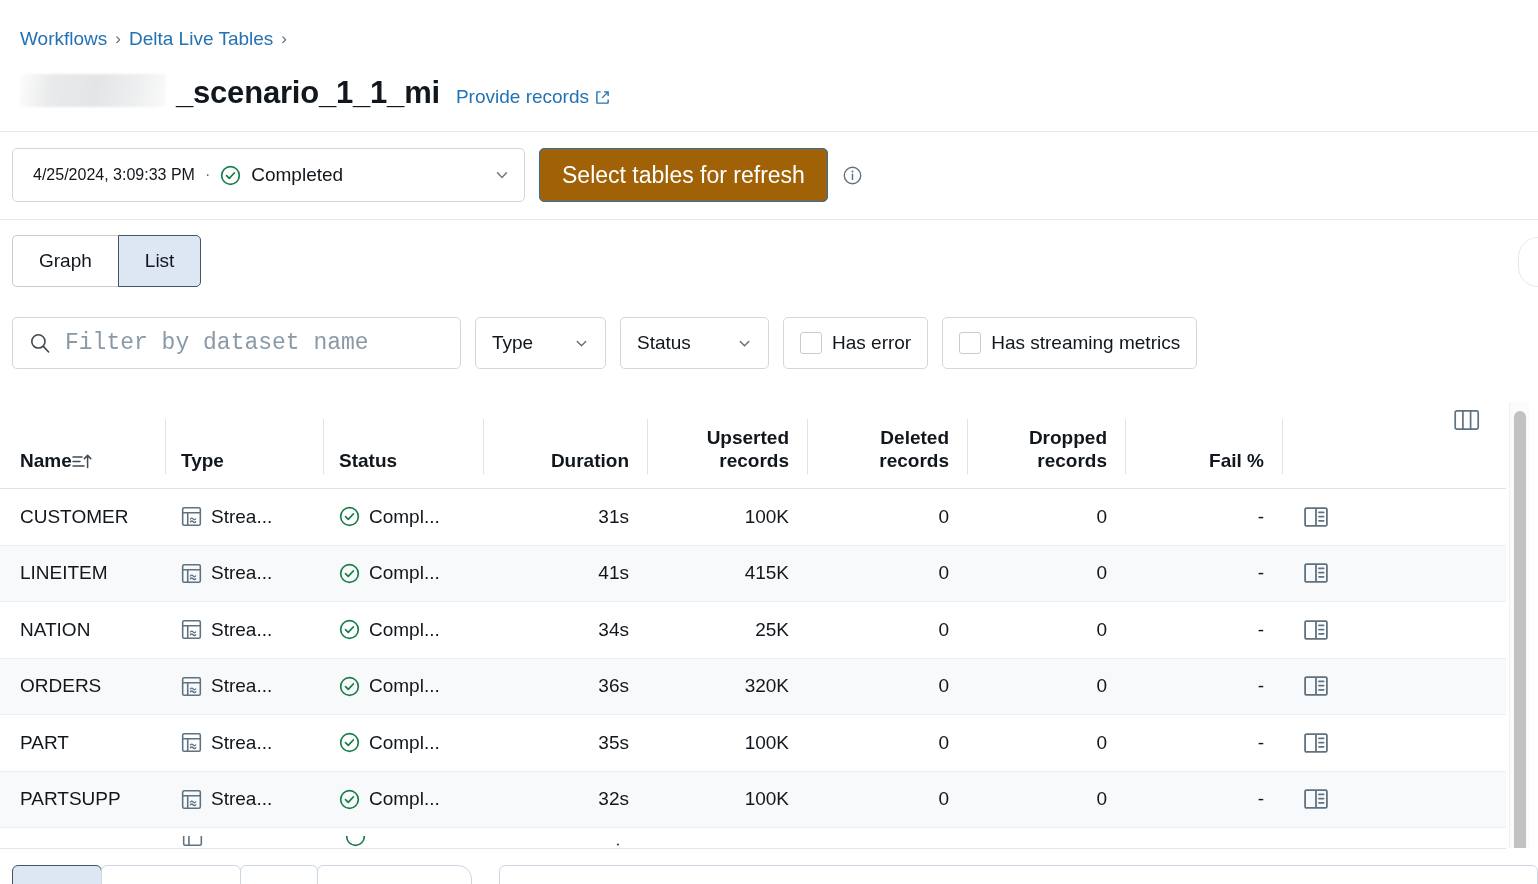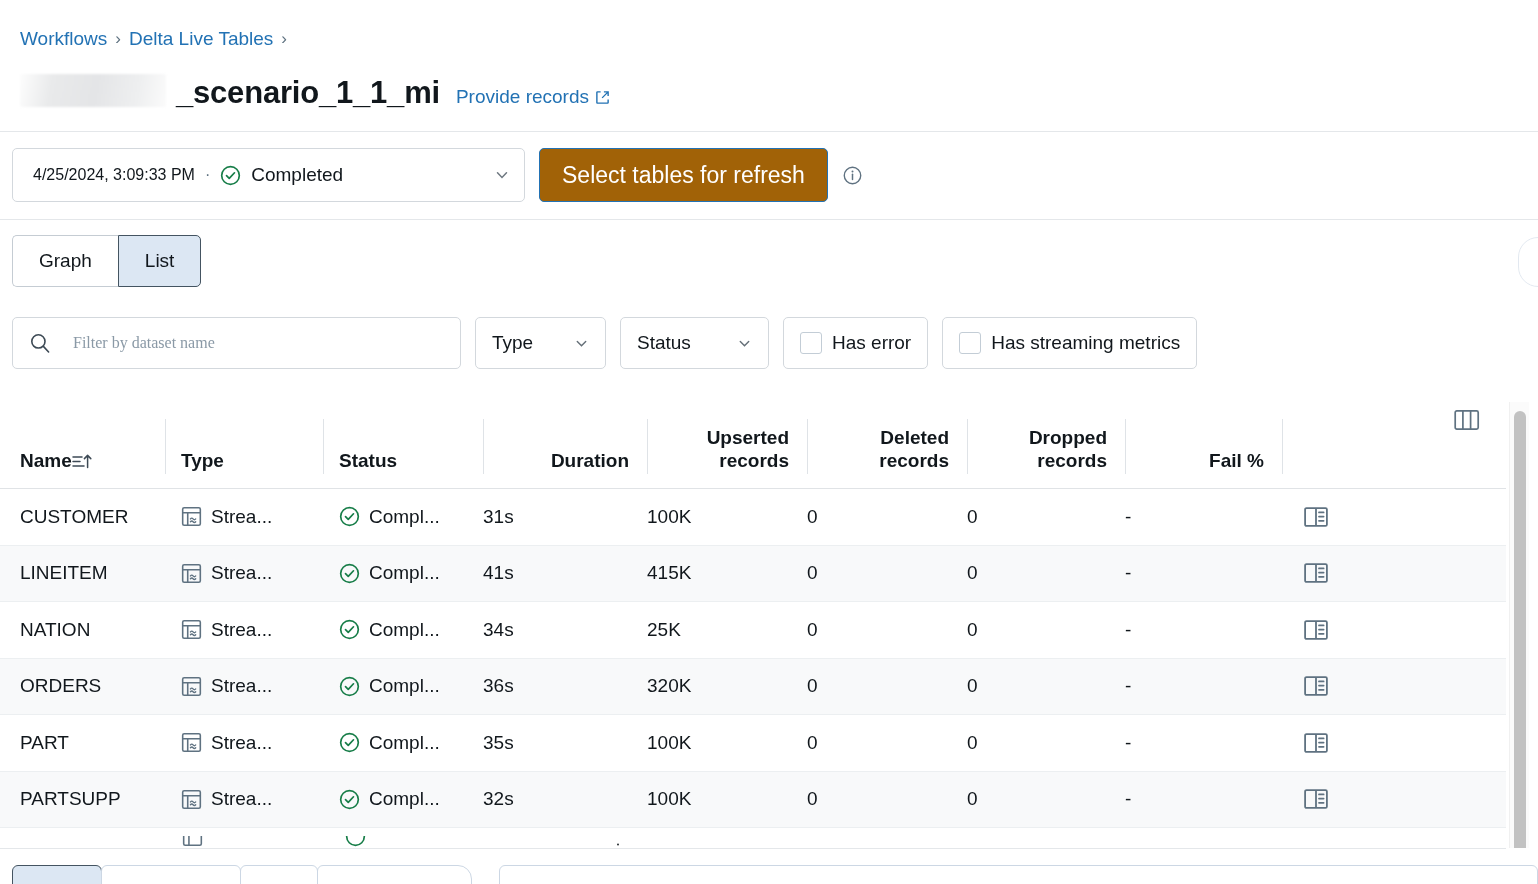--- a/index.html
+++ b/index.html
@@ -108,21 +108,21 @@
   
   .filters { position: absolute; left: 12px; top: 317px; display: flex; gap: 14px; }
   .filter-box {
     height: 52px; border: 1px solid #d3d8dd; border-radius: 5px; background: #fff;
     display: flex; align-items: center; padding: 0 16px; gap: 10px;
     font-size: 19px; cursor: pointer; color: #11171c;
   }
   .search-box { width: 449px; padding-left: 16px; gap: 12px; }
   .search-input {
     border: none; outline: none; background: transparent;
-    font-size: 16px; font-family: Liberation Serif, serif; color: #11171c; width: 100%; margin-left: 8px;
+    font-size: 23px; font-family: Liberation Mono, monospace; color: #11171c; width: 100%;
   }
   .search-input::placeholder { color: #8a99a6; }
   .mag-icon { width: 22px; height: 22px; flex: 0 0 auto; }
   .caret-sm { width: 15px; height: 15px; opacity: .8; }
   .type-box { width: 131px; justify-content: space-between; }
   .status-box { width: 149px; justify-content: space-between; }
   .checkbox {
     width: 22px; height: 22px; border: 1.6px solid #c3cdd6; border-radius: 3px;
     background: #fff; flex: 0 0 auto;
   }
@@ -158,21 +158,21 @@
   .col-fail   { width: 157px; padding-right: 18px; }
   .col-act    { width: 224px; padding-left: 22px; }
 
   .row {
     display: flex; align-items: center; height: 56.5px;
     border-bottom: 1px solid #eceff1; background: #fff;
     font-size: 19px; color: #11171c;
   }
   .row.alt { background: #f8f9fa; }
   .cell { display: flex; align-items: center; height: 100%; }
-  .cell.num { }
+  .cell.num { justify-content: flex-end; }
   .cell .txt { white-space: nowrap; overflow: hidden; }
   .icon-cell { display: inline-flex; align-items: center; gap: 9px; }
   .tbl-icon { width: 21px; height: 21px; flex: 0 0 auto; }
   .ok-icon { width: 21px; height: 21px; flex: 0 0 auto; }
   .panel-icon { width: 24px; height: 20px; cursor: pointer; }
 
   .cols-toggle {
     position: absolute; right: 26px; top: 10px;
     width: 26px; height: 22px; cursor: pointer;
   }

